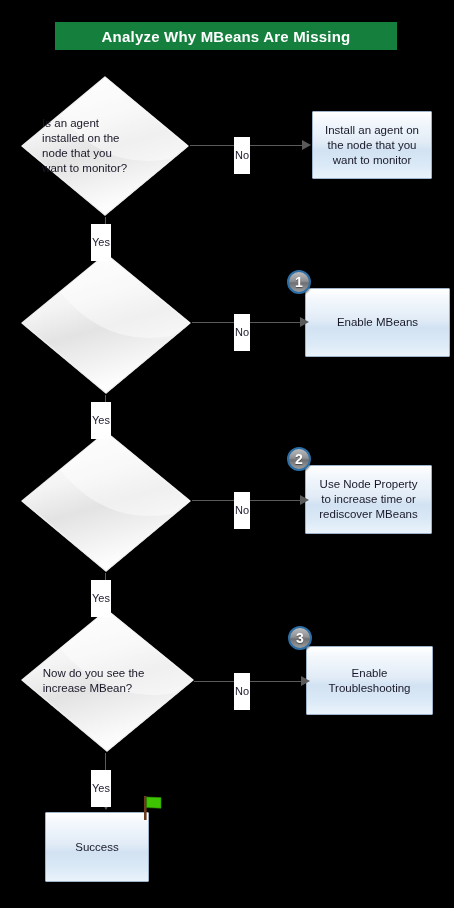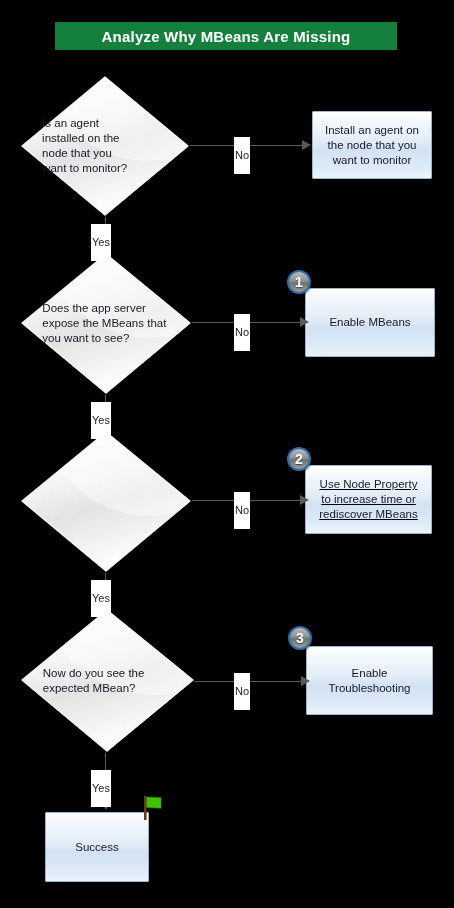--- a/index.html
+++ b/index.html
@@ -203,23 +203,20 @@
           <stop offset="100%" stop-color="#fdfdfd"></stop>
         </linearGradient>
         <filter id="ds2" x="-30%" y="-30%" width="170%" height="170%">
           <feDropShadow dx="2" dy="3" stdDeviation="2" flood-color="#000000" flood-opacity="0.7"></feDropShadow>
         </filter>
       </defs>
       <polygon points="86,2 170,71 86,141 2,71" fill="url(#dg2)" stroke="#d6d6d6" stroke-width="1" filter="url(#ds2)"></polygon>
       <path d="M86,2 L170,71 L86,141 L2,71 Z" fill="none" stroke="#ffffff" stroke-width="1.5" opacity="0.65"></path>
       <path d="M40,40 Q86,96 152,84 L170,71 L86,2 Z" fill="#ffffff" opacity="0.45"></path>
     </svg>
-    <span class="dia-label">Does the app server
-expose the MBeans that
-you want to see?</span>
   </div>
 
   <div class="diamond" style="left:20px; top:430px; width:172px; height:143px;">
     <svg class="dia-shape" viewBox="0 0 172 143" preserveAspectRatio="none">
       <defs>
         <linearGradient id="dg3" x1="0" y1="0" x2="0.35" y2="1">
           <stop offset="0%" stop-color="#ffffff"></stop>
           <stop offset="40%" stop-color="#f4f4f4"></stop>
           <stop offset="62%" stop-color="#e3e3e3"></stop>
           <stop offset="100%" stop-color="#fdfdfd"></stop>
@@ -245,37 +242,37 @@
         </linearGradient>
         <filter id="ds4" x="-30%" y="-30%" width="170%" height="170%">
           <feDropShadow dx="2" dy="3" stdDeviation="2" flood-color="#000000" flood-opacity="0.7"></feDropShadow>
         </filter>
       </defs>
       <polygon points="87,2 173,72 87,143 2,72" fill="url(#dg4)" stroke="#d6d6d6" stroke-width="1" filter="url(#ds4)"></polygon>
       <path d="M87,2 L173,72 L87,143 L2,72 Z" fill="none" stroke="#ffffff" stroke-width="1.5" opacity="0.65"></path>
       <path d="M40,40 Q87,97 155,85 L173,72 L87,2 Z" fill="#ffffff" opacity="0.45"></path>
     </svg>
     <span class="dia-label">Now do you see the
-expected MBean?</span>
+increase MBean?</span>
   </div>
 
   <div class="pbox" style="left:312px; top:111px; width:120px; height:68px;">
     <span class="pbox-label">Install an agent on
 the node that you
 want to monitor</span>
   </div>
 
-  <div class="pbox" style="left:305px; top:288px; width:130px; height:69px;">
+  <div class="pbox" style="left:305px; top:288px; width:145px; height:69px;">
     <span class="pbox-label">Enable MBeans</span>
   </div>
   <div class="badge" style="left:287px; top:270px;">
     <span class="badge-num">1</span>
   </div>
 
-  <div class="pbox" style="left:305px; top:465px; width:127px; height:69px;text-decoration:underline;">
+  <div class="pbox" style="left:305px; top:465px; width:127px; height:69px;">
     <span class="pbox-label">Use Node Property
 to increase time or
 rediscover MBeans</span>
   </div>
   <div class="badge" style="left:287px; top:447px;">
     <span class="badge-num">2</span>
   </div>
 
   <div class="pbox" style="left:306px; top:646px; width:127px; height:69px;">
     <span class="pbox-label">Enable

